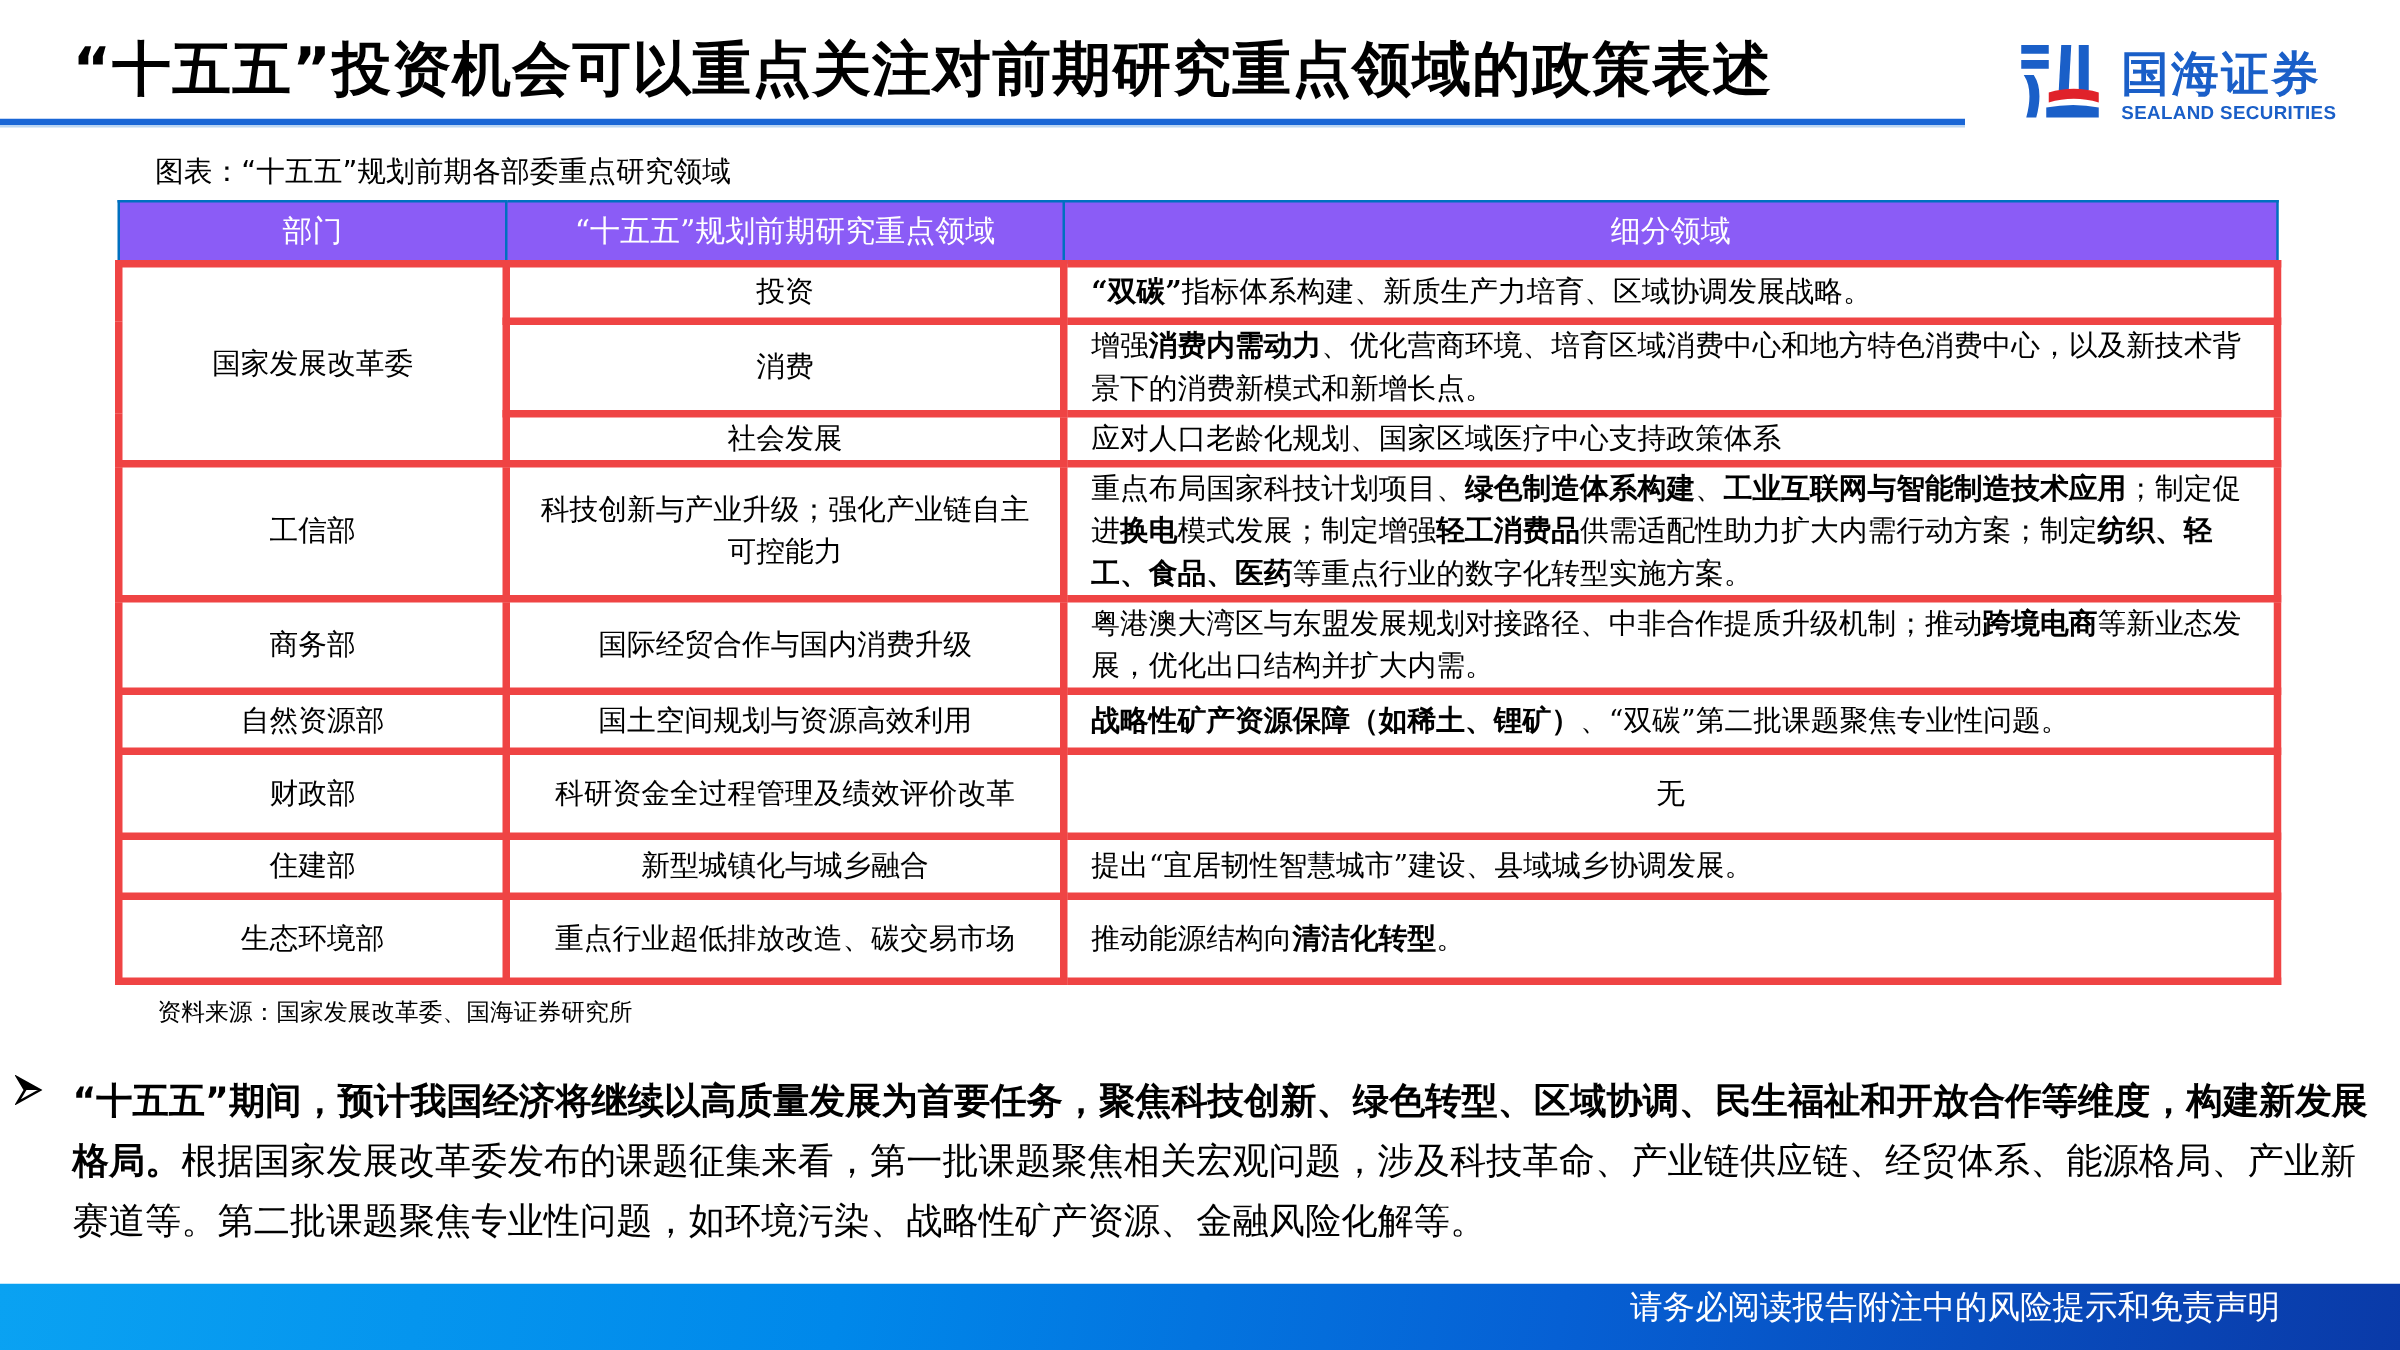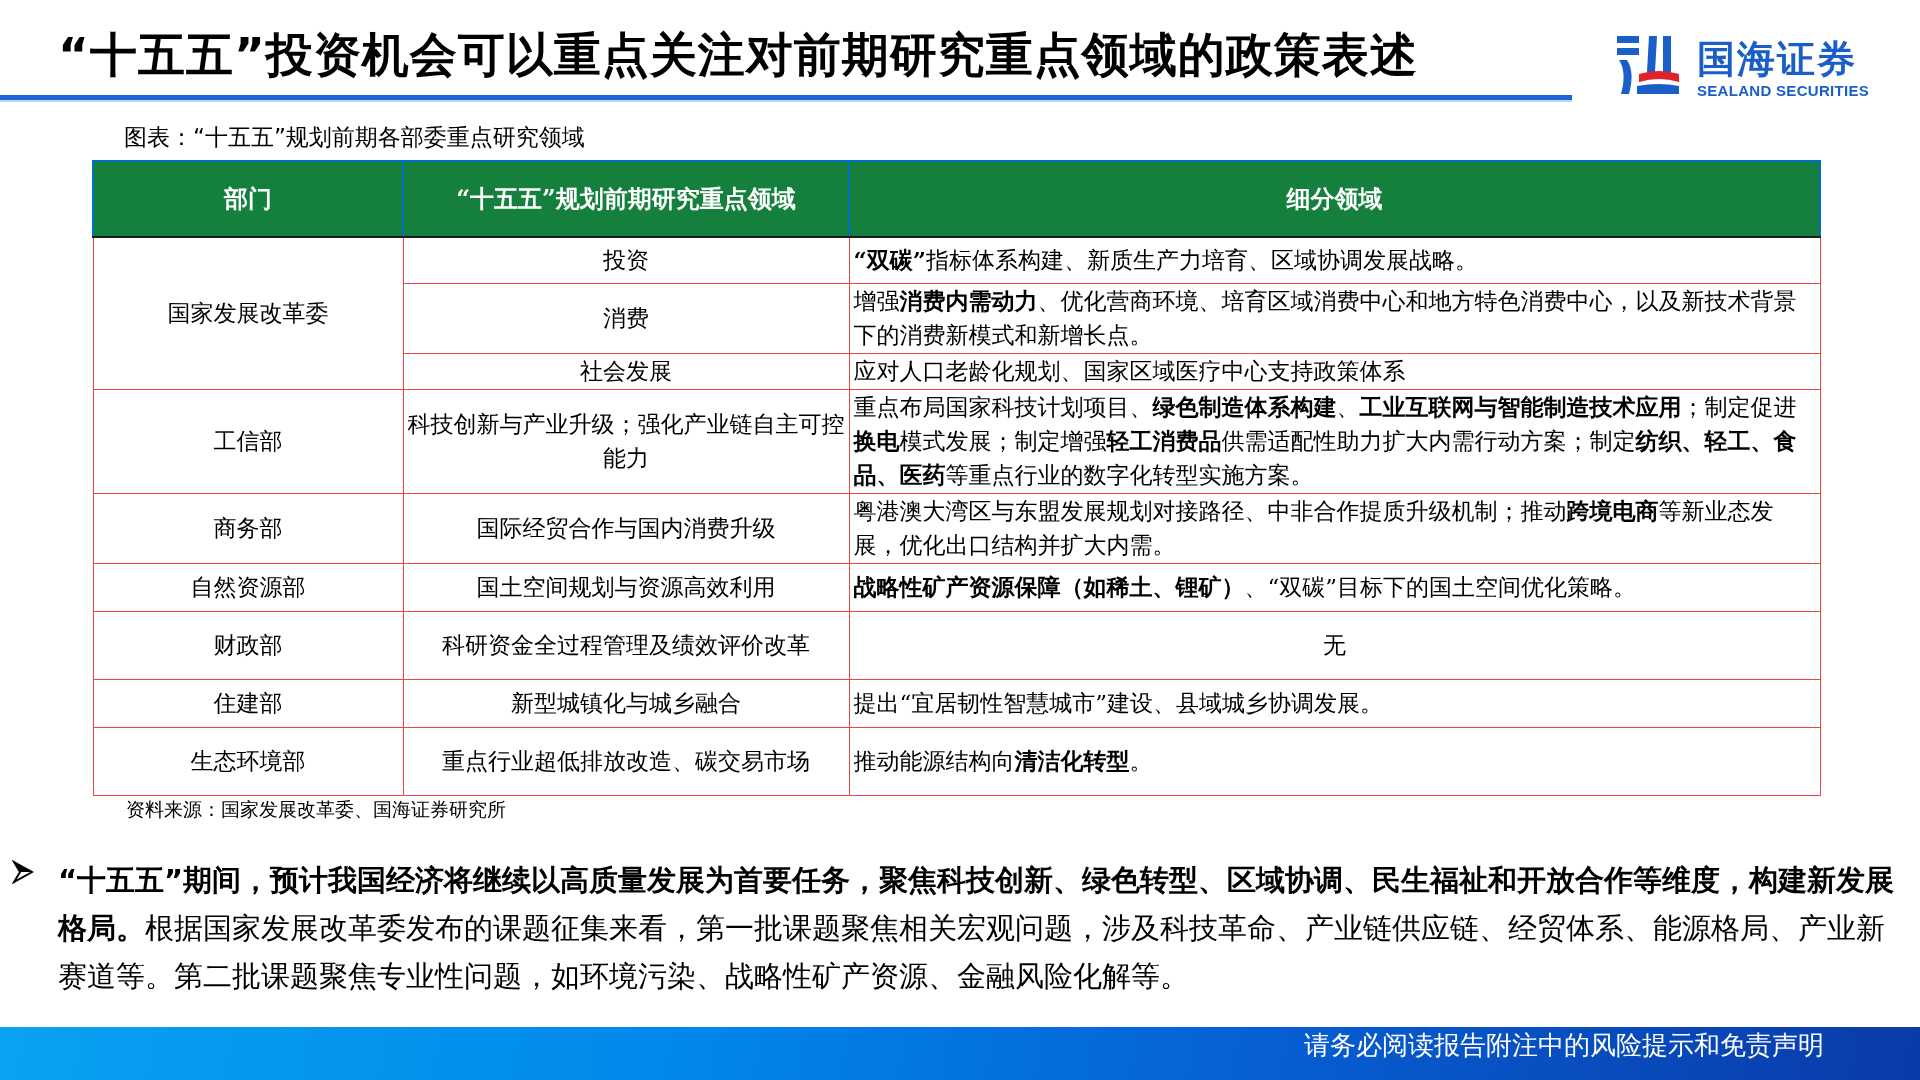--- a/index.html
+++ b/index.html
@@ -39,28 +39,28 @@
     position: absolute; left: 124px; top: 122px; font-size: 23px; color: #000;
     white-space: nowrap; font-family: "DejaVu Sans", sans-serif;
   }
 
   table.policy {
     position: absolute; left: 92px; top: 160px; width: 1727px;
     border-collapse: collapse; table-layout: fixed;
     font-family: "DejaVu Serif", serif; font-size: 23px;
   }
   table.policy th {
-    background: #15803d; color: #ffffff; font-weight: bold; height: 76px;
+    background: #8b5cf6; color: #ffffff; font-weight: normal; height: 50px;
     border: 2px solid #1d1d1d; border-top-color: #0070c0; border-left-color:#0070c0; border-right-color:#0070c0;
     text-align: center; vertical-align: middle; font-size: 24px;
   }
   table.policy th + th { border-left: 1px solid #ffffff; margin-top: 32px; }
   table.policy td {
-    border: 1px solid #ef4444; vertical-align: middle; line-height: 34px;
-    padding: 0 4px;
+    border: 6px solid #ef4444; vertical-align: middle; line-height: 34px;
+    padding: 0 19px;
   }
   td.c { text-align: center; }
   td.l { text-align: left; }
 
   .source {
     position: absolute; left: 126px; top: 797px; font-size: 19px; color: #000;
     font-family: "DejaVu Sans", sans-serif; white-space: nowrap;
   }
 
   .bullet {
@@ -143,21 +143,21 @@
       <td class="l"><span>重点布局国家科技计划项目、</span><span style="font-weight: bold;">绿色制造体系构建</span><span>、</span><span style="font-weight: bold;">工业互联网与智能制造技术应用</span><span>；制定促进</span><span style="font-weight: bold;">换电</span><span>模式发展；制定增强</span><span style="font-weight: bold;">轻工消费品</span><span>供需适配性助力扩大内需行动方案；制定</span><span style="font-weight: bold;">纺织、轻工、食品、医药</span><span>等重点行业的数字化转型实施方案。</span></td>
     </tr>
     <tr style="height:70px">
       <td class="c">商务部</td>
       <td class="c">国际经贸合作与国内消费升级</td>
       <td class="l"><span>粤港澳大湾区与东盟发展规划对接路径、中非合作提质升级机制；推动</span><span style="font-weight: bold;">跨境电商</span><span>等新业态发展，优化出口结构并扩大内需。</span></td>
     </tr>
     <tr style="height:48px">
       <td class="c">自然资源部</td>
       <td class="c">国土空间规划与资源高效利用</td>
-      <td class="l"><span style="font-weight: bold; text-align: right;">战略性矿产资源保障（如稀土、锂矿）</span><span>、“双碳”目标下的国土空间优化策略。</span></td>
+      <td class="l"><span style="font-weight: bold; text-align: right;">战略性矿产资源保障（如稀土、锂矿）</span><span>、“双碳”第二批课题聚焦专业性问题。</span></td>
     </tr>
     <tr style="height:68px">
       <td class="c">财政部</td>
       <td class="c">科研资金全过程管理及绩效评价改革</td>
       <td class="c">无</td>
     </tr>
     <tr style="height:48px">
       <td class="c">住建部</td>
       <td class="c">新型城镇化与城乡融合</td>
       <td class="l"><span>提出“宜居韧性智慧城市”建设、县域城乡协调发展。</span></td>

